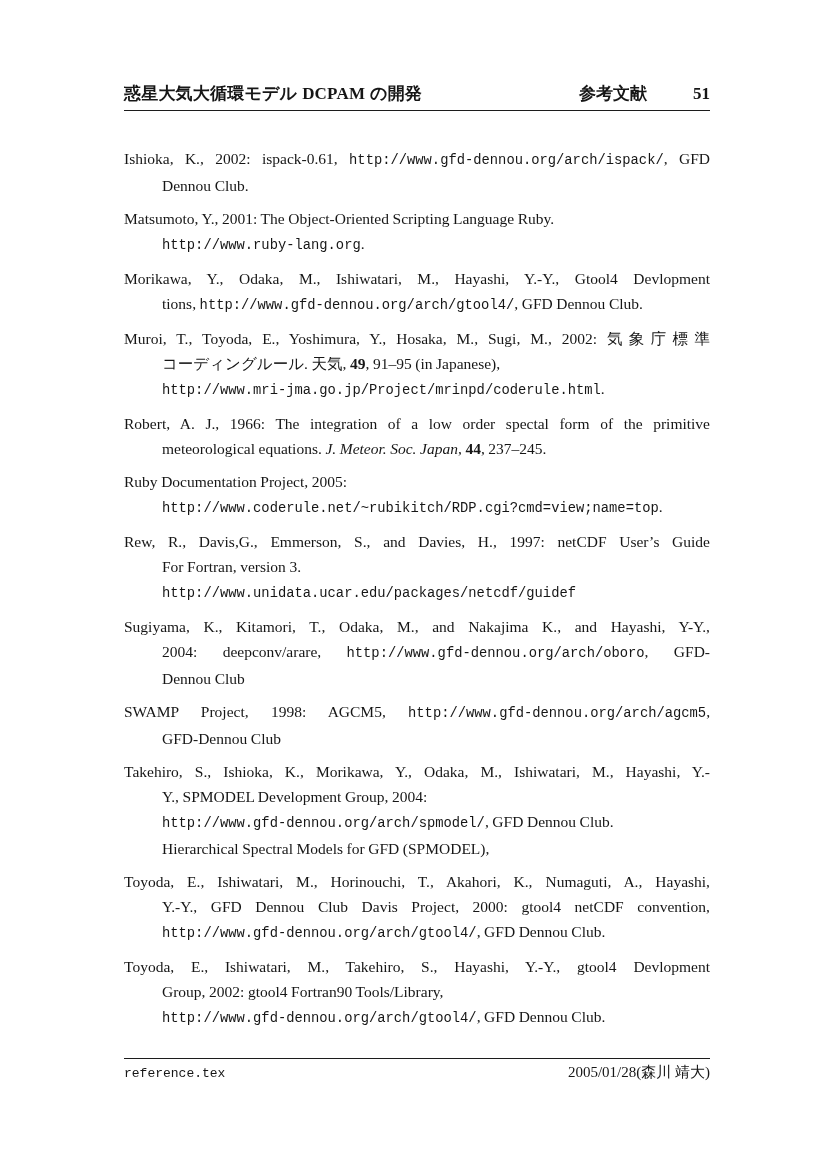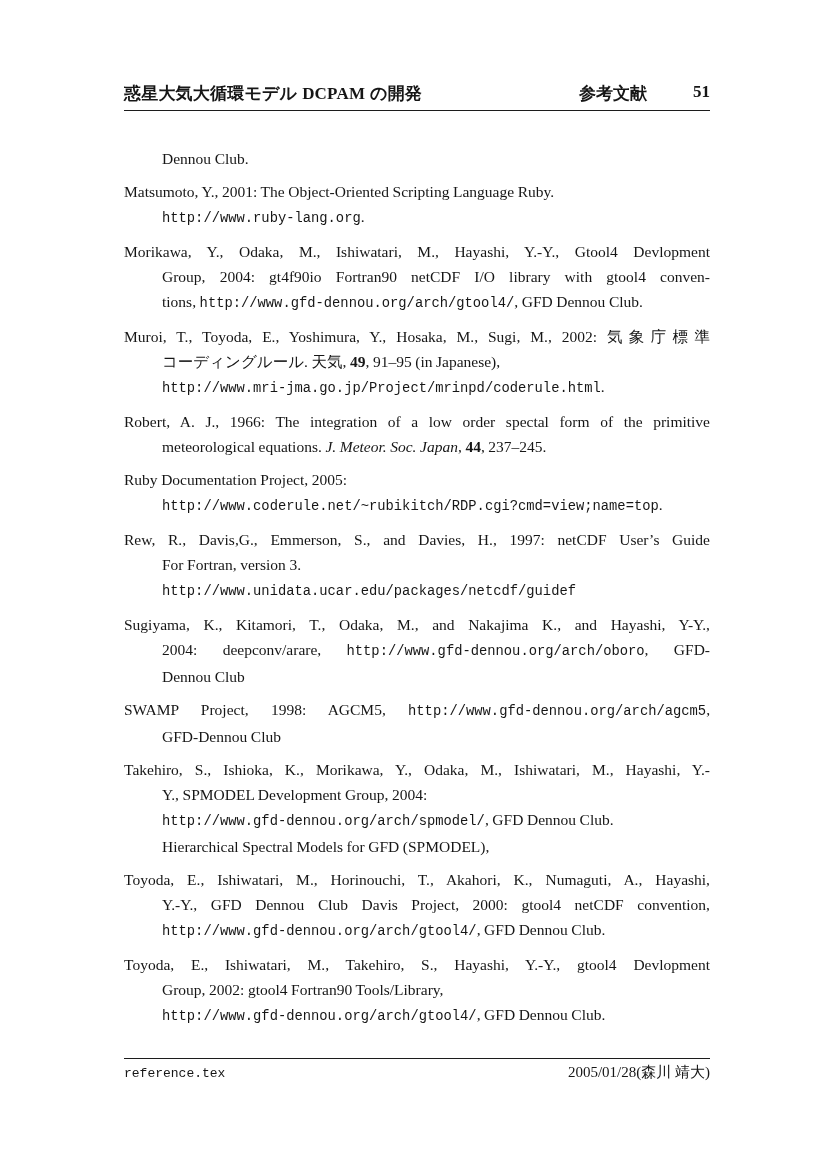--- a/index.html
+++ b/index.html
@@ -16,21 +16,21 @@
   .header {
     position: absolute;
     left: 124px; top: 82px; width: 586px;
     display: flex; justify-content: space-between; align-items: baseline;
   }
   .header-title {
     font-family: "Liberation Sans", "DejaVu Sans", sans-serif;
     font-weight: bold; font-size: 17px; letter-spacing: 0.2px;
   }
   .header-title .latin { font-family: "Liberation Serif", serif; font-weight: bold; }
-  .header-right { display: flex; align-items: flex-start; gap: 30px; }
+  .header-right { display: flex; align-items: center; gap: 30px; }
   .header-section {
     font-family: "Liberation Sans", "DejaVu Sans", sans-serif;
     font-weight: bold; font-size: 17px;
   }
   .header-page { font-weight: bold; font-size: 17px; margin-left: 16px; }
   .rule {
     position: absolute; left: 124px; width: 586px; height: 0;
     border-top: 1.5px solid #1c1c1c;
   }
   .rule-top { top: 110px; }
@@ -73,29 +73,29 @@
     <div class="header-title"><span>惑星大気大循環モデル </span><span class="latin">DCPAM</span><span> の開発</span></div>
     <div class="header-right">
       <span class="header-section">参考文献</span>
       <span class="header-page">51</span>
     </div>
   </div>
   <div class="rule rule-top"></div>
 
   <div class="refs">
       <div class="ref">
+        <div class="ref-line j"><span class="seg-rm">Ishioka, K., 2002: ispack-0.61, </span><span class="seg-tt">http://www.gfd-dennou.org/arch/ispack/</span><span class="seg-rm">, GFD</span></div>
         <div class="ref-line cont"><span class="seg-rm">Dennou Club.</span></div>
       </div>
       <div class="ref">
         <div class="ref-line"><span class="seg-rm">Matsumoto, Y., 2001: The Object-Oriented Scripting Language Ruby.</span></div>
         <div class="ref-line cont"><span class="seg-tt">http://www.ruby-lang.org</span><span class="seg-rm">.</span></div>
       </div>
       <div class="ref">
         <div class="ref-line j"><span class="seg-rm">Morikawa, Y., Odaka, M., Ishiwatari, M., Hayashi, Y.-Y., Gtool4 Devlopment</span></div>
-        <div class="ref-line cont j"><span class="seg-rm">Group, 2004: gt4f90io Fortran90 netCDF I/O library with gtool4 conven-</span></div>
         <div class="ref-line cont"><span class="seg-rm">tions, </span><span class="seg-tt">http://www.gfd-dennou.org/arch/gtool4/</span><span class="seg-rm">, GFD Dennou Club.</span></div>
       </div>
       <div class="ref">
         <div class="ref-line j"><span class="seg-rm">Muroi, T., Toyoda, E., Yoshimura, Y., Hosaka, M., Sugi, M., 2002: 気象庁標準</span></div>
         <div class="ref-line cont"><span class="seg-rm">コーディングルール. 天気, </span><span class="seg-bf">49</span><span class="seg-rm">, 91–95 (in Japanese),</span></div>
         <div class="ref-line cont"><span class="seg-tt">http://www.mri-jma.go.jp/Project/mrinpd/coderule.html</span><span class="seg-rm">.</span></div>
       </div>
       <div class="ref">
         <div class="ref-line j"><span class="seg-rm">Robert, A. J., 1966: The integration of a low order spectal form of the primitive</span></div>
         <div class="ref-line cont"><span class="seg-rm">meteorological equations. </span><span class="seg-it">J. Meteor. Soc. Japan</span><span class="seg-rm">, </span><span class="seg-bf">44</span><span class="seg-rm">, 237–245.</span></div>

